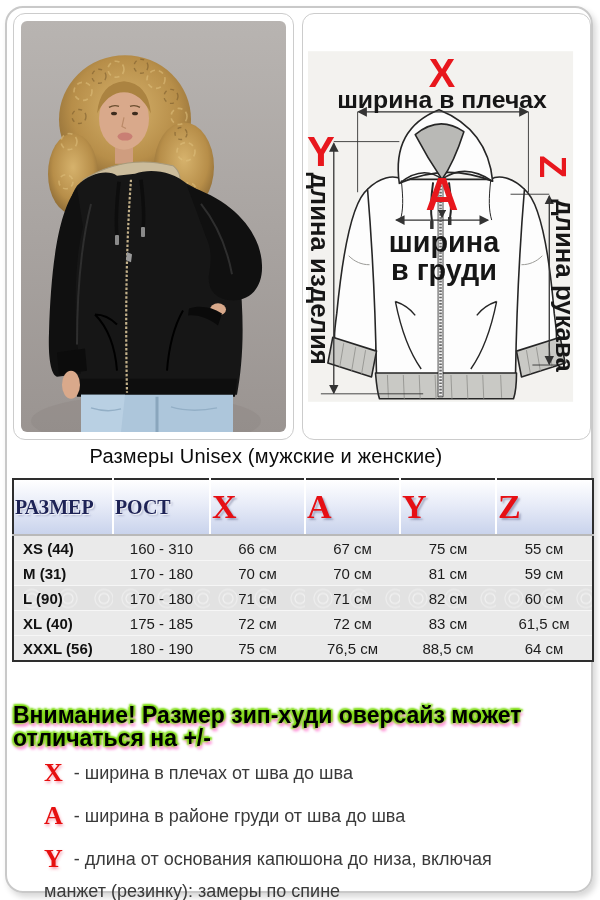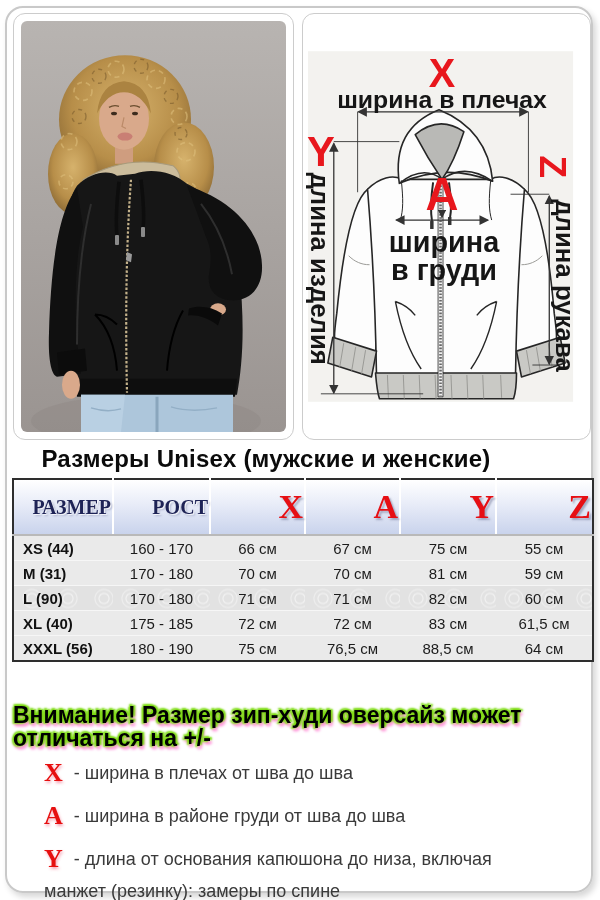--- a/index.html
+++ b/index.html
@@ -23,37 +23,37 @@
   .photo-card svg{display:block;width:100%;height:100%;border-radius:6px;}
   .diagram-card{
     position:absolute;left:302px;top:13px;width:289px;height:427px;
     background:#fff;border:1px solid #cccccc;border-radius:12px;
     box-sizing:border-box;padding:1px;
   }
   .diagram-card svg{display:block;width:100%;height:100%;}
   
   .size-title{
     position:absolute;left:0;top:445px;width:532px;text-align:center;
-    font-size:24px;font-weight:bold;color:#0b0b0b;letter-spacing:.2px;
+    font-size:20px;font-weight:normal;color:#0b0b0b;letter-spacing:.2px;
   }
   
   table.size-table{
     position:absolute;left:12px;top:478px;width:580px;
     border:2px solid #2e2e2e;border-collapse:collapse;table-layout:fixed;
     background:#eaeaea;
   }
   table.size-table col.c0{width:100px}
   table.size-table col.c1{width:97px}
   table.size-table col.c2,table.size-table col.c3{width:95px}
   table.size-table col.c4{width:96px}
   table.size-table col.c5{width:97px}
   table.size-table th{
     height:52px;background:linear-gradient(#ffffff 0%,#e8ecf8 45%,#c9d3ec 100%);
     border-right:2px solid #ffffff;border-bottom:2px solid #b9b9b9;
-    text-align:right;vertical-align:middle;
+    text-align:left;vertical-align:middle;
   }
   table.size-table th:last-child{border-right:none}
   th.hdr-name{
     font-family:"Liberation Serif","DejaVu Serif",serif;
     font-size:20px;font-weight:bold;color:#1e2356;
     text-shadow:1px 1px 1px rgba(255,255,255,.9), 2px 2px 2px rgba(80,90,140,.35);
   }
   th.hdr-letter{
     font-family:"Liberation Serif","DejaVu Serif",serif;
     font-size:34px;font-weight:bold;color:#e60f14;
@@ -262,21 +262,21 @@
         <th class="hdr-name">РОСТ</th>
         <th class="hdr-letter">X</th>
         <th class="hdr-letter">A</th>
         <th class="hdr-letter">Y</th>
         <th class="hdr-letter">Z</th>
       </tr>
   </thead>
   <tbody>
       <tr>
         <td class="size-col">XS (44)</td>
-        <td>160 - 170</td>
+        <td>160 - 310</td>
         <td>66 см</td>
         <td>67 см</td>
         <td>75 см</td>
         <td>55 см</td>
       </tr>
       <tr>
         <td class="size-col">M (31)</td>
         <td>170 - 180</td>
         <td>70 см</td>
         <td>70 см</td>

